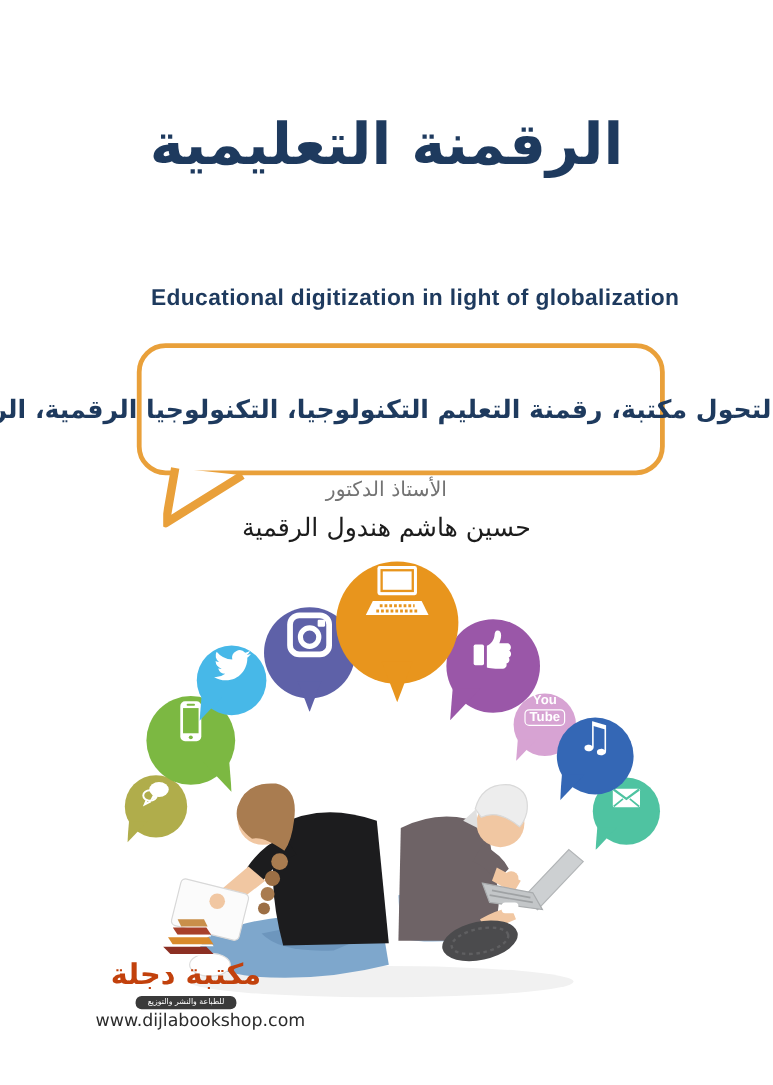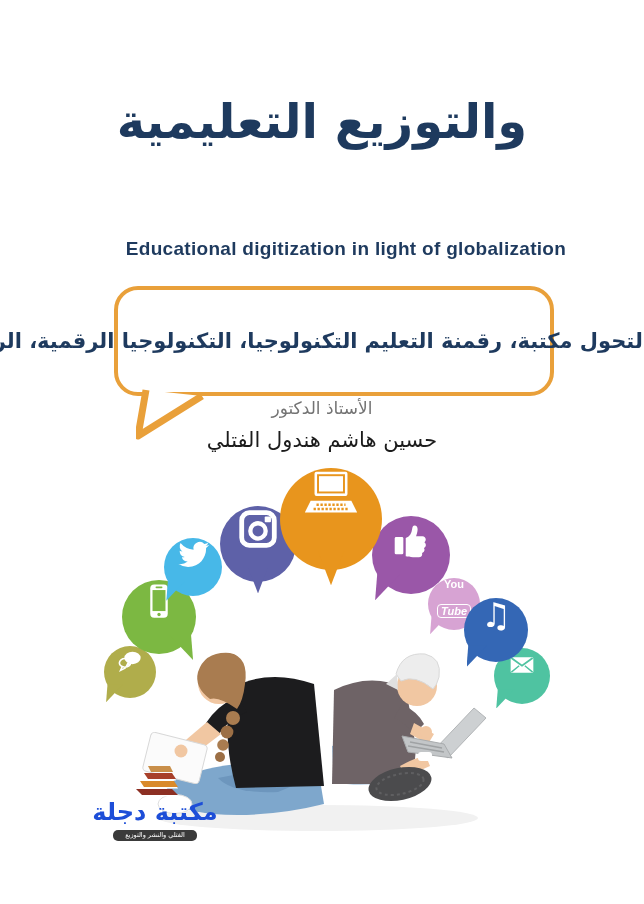--- a/index.html
+++ b/index.html
@@ -35,56 +35,56 @@
   .b-phone    {left:122px;top:580px;width:74px;height:74px;background:#7cb842;z-index:3;}
   .b-twitter  {left:164px;top:538px;width:58px;height:58px;background:#47b8e8;z-index:3;}
   .b-instagram{left:220px;top:506px;width:76px;height:76px;background:#5e61a8;z-index:4;}
   .b-laptop   {left:280px;top:468px;width:102px;height:102px;background:#e8951d;z-index:5;}
   .b-like     {left:372px;top:516px;width:78px;height:78px;background:#9a57a8;z-index:4;}
   .b-youtube  {left:428px;top:578px;width:52px;height:52px;background:#d7a3d3;z-index:3;}
   .b-music    {left:464px;top:598px;width:64px;height:64px;background:#3467b5;z-index:3;}
   .b-envelope {left:494px;top:648px;width:56px;height:56px;background:#4fc3a1;z-index:2;}
   .yt-label{color:#fff;font-family:"Liberation Sans",sans-serif;font-weight:700;font-size:11px;
             line-height:12px;text-align:center;}
-  .yt-label .tube{display:inline-block;border:1.4px solid #fff;border-radius:4px;padding:0 3px;margin-top:14px;font-style:italic;}
+  .yt-label .tube{display:inline-block;border:1.4px solid #fff;border-radius:4px;padding:0 3px;margin-top:1px;}
   .music-glyph{color:#fff;font-size:34px;line-height:1;}
 
   
   .children{position:absolute;left:118px;top:626px;z-index:1;}
 
   
   .pub-books{position:absolute;left:128px;top:760px;z-index:6;}
   .pub-name{position:absolute;left:60px;top:798px;width:190px;text-align:center;direction:rtl;
-            color:#1d4ed8;font-weight:700;font-size:24px;z-index:6;}
+            color:#c2410c;font-weight:700;font-size:24px;z-index:6;}
   .pub-ribbon{position:absolute;left:113px;top:830px;width:84px;height:11px;background:#3a3a3a;
               border-radius:5px;color:#fff;font-size:6.5px;line-height:11px;text-align:center;
               direction:rtl;z-index:6;}
   .pub-url{position:absolute;left:72px;top:843px;width:190px;text-align:center;color:#2b2b2b;
            font-family:"DejaVu Sans",sans-serif;font-size:14.5px;z-index:6;}
 </style>
 </head>
 <body>
 
 <div class="page">
 
   <div class="title" dir="rtl">
-    <div>والتوزيع التعليمية</div>
+    <div>الرقمنة التعليمية</div>
   </div>
   <div class="subtitle">Educational digitization in light of globalization</div>
 
   <div class="kw-bubble">
     <div class="kw-line">التكنولوجيا، التكنولوجيا الرقمية، الرقمنة،</div>
     <div class="kw-line">الأتمتة، التحول مكتبة، رقمنة التعليم</div>
   </div>
   <svg class="kw-tail" width="72" height="52">
     <path d="M10 2 L2 48 L66 8" fill="#ffffff" stroke="#e9a03a" stroke-width="7" stroke-linejoin="round"></path>
   </svg>
 
   <div class="author-title">الأستاذ الدكتور</div>
-  <div class="author-name">حسين هاشم هندول الفتلي</div>
+  <div class="author-name">حسين هاشم هندول الرقمية</div>
 
   <div class="sbubble b-chat tail-bl">
     <svg width="30" height="30" viewBox="0 0 48 48">
       <ellipse cx="28" cy="19" rx="13" ry="10" fill="#fff"></ellipse>
       <path d="M20 26 l-4 8 10-5z" fill="#fff"></path>
       <ellipse cx="16" cy="27" rx="9" ry="7" fill="none" stroke="#fff" stroke-width="2.6"></ellipse>
       <path d="M12 32 l-3 7 8-4" fill="none" stroke="#fff" stroke-width="2.6"></path>
     </svg>
   </div>
 
@@ -190,15 +190,16 @@
   <svg class="pub-books" width="60" height="40" viewBox="0 0 60 40">
     <polygon points="20,6 42,6 45,12 23,12" fill="#c98f4a"></polygon>
     <polygon points="16,13 44,13 48,19 20,19" fill="#a8402a"></polygon>
     <polygon points="19,19 47,19 48,20.5 20,20.5" fill="#ffffff"></polygon>
     <polygon points="12,21 46,21 50,27 16,27" fill="#d98a2b"></polygon>
     <polygon points="15,27 49,27 50,28.5 16,28.5" fill="#ffffff"></polygon>
     <polygon points="8,29 44,29 50,35 14,35" fill="#8c2f23"></polygon>
     <polygon points="13,35 49,35 50,36.5 14,36.5" fill="#ffffff"></polygon>
   </svg>
   <div class="pub-name">مكتبة دجلة</div>
-  <div class="pub-ribbon">الفتلي والنشر والتوزيع</div>
+  <div class="pub-ribbon">للطباعة والنشر والتوزيع</div>
+  <div class="pub-url">www.dijlabookshop.com</div>
 
 </div>
 
 </body></html>

